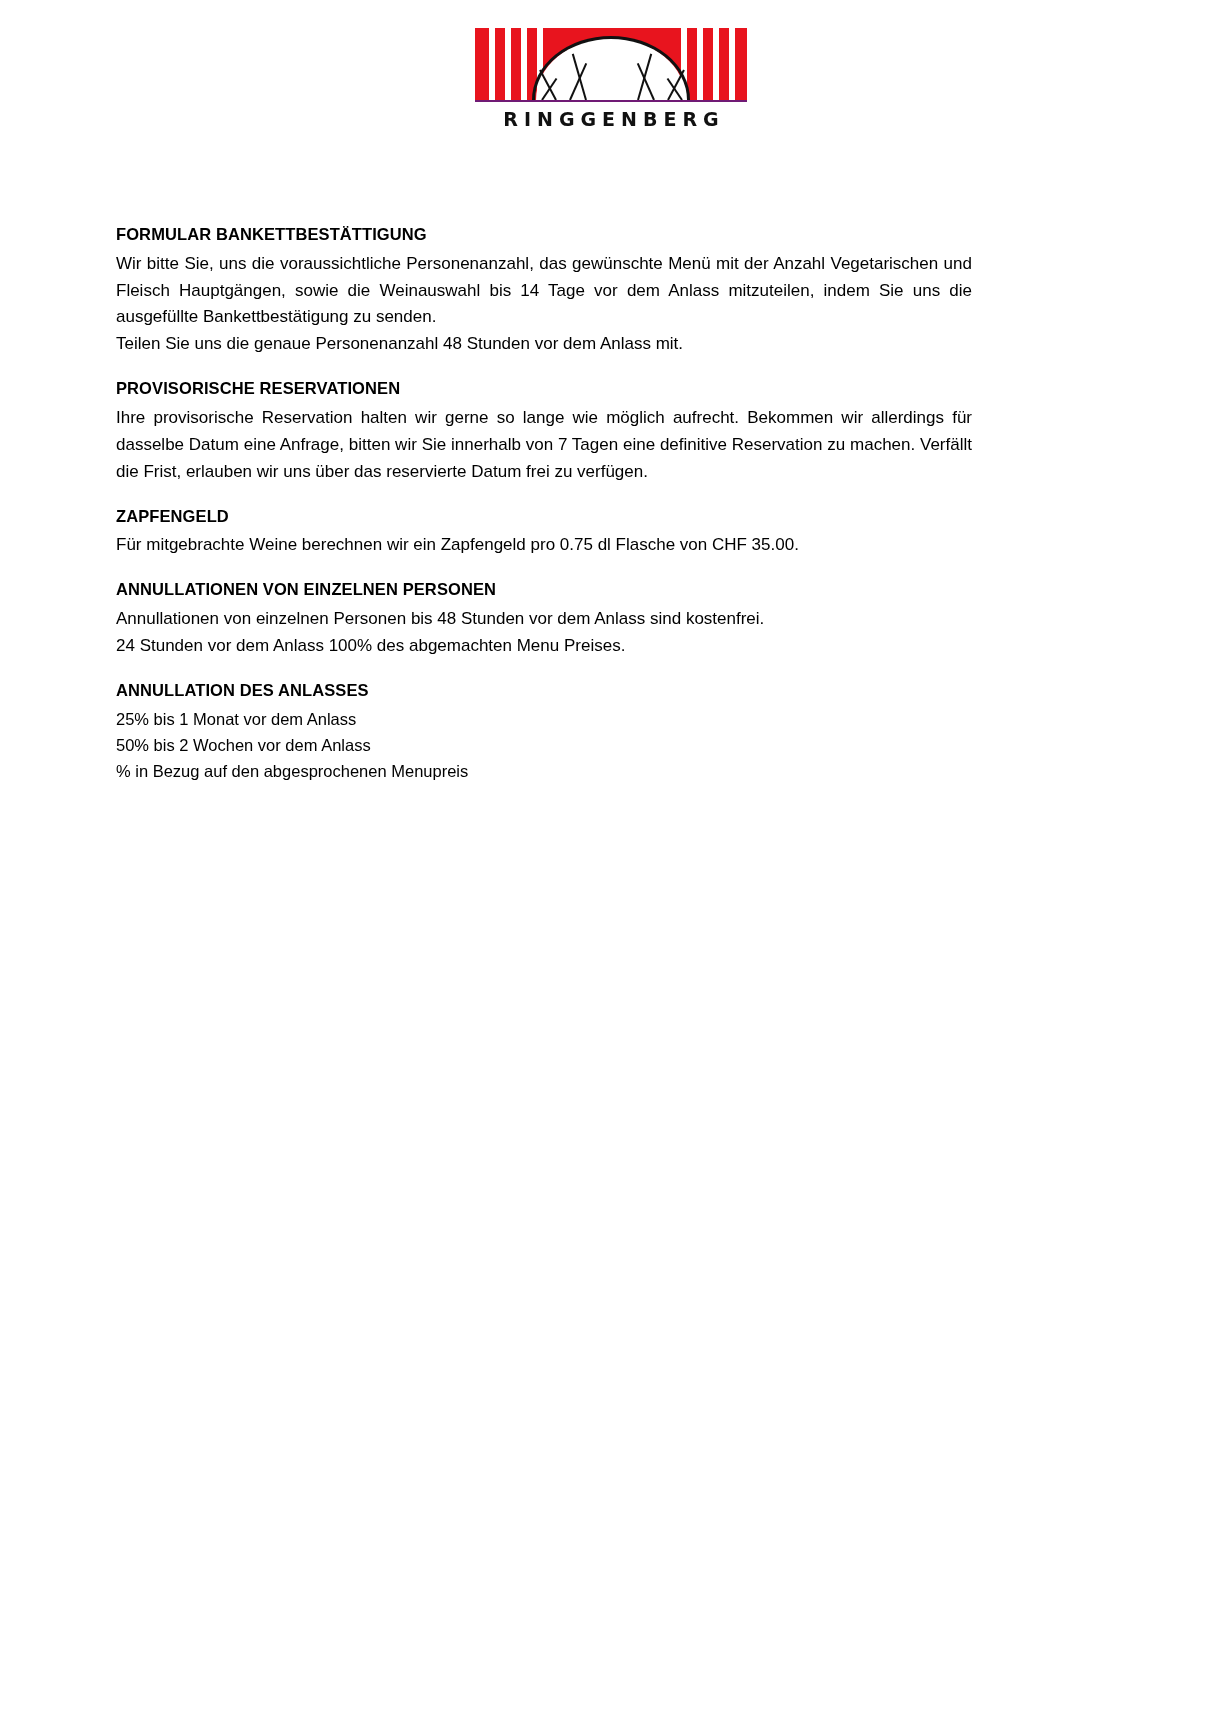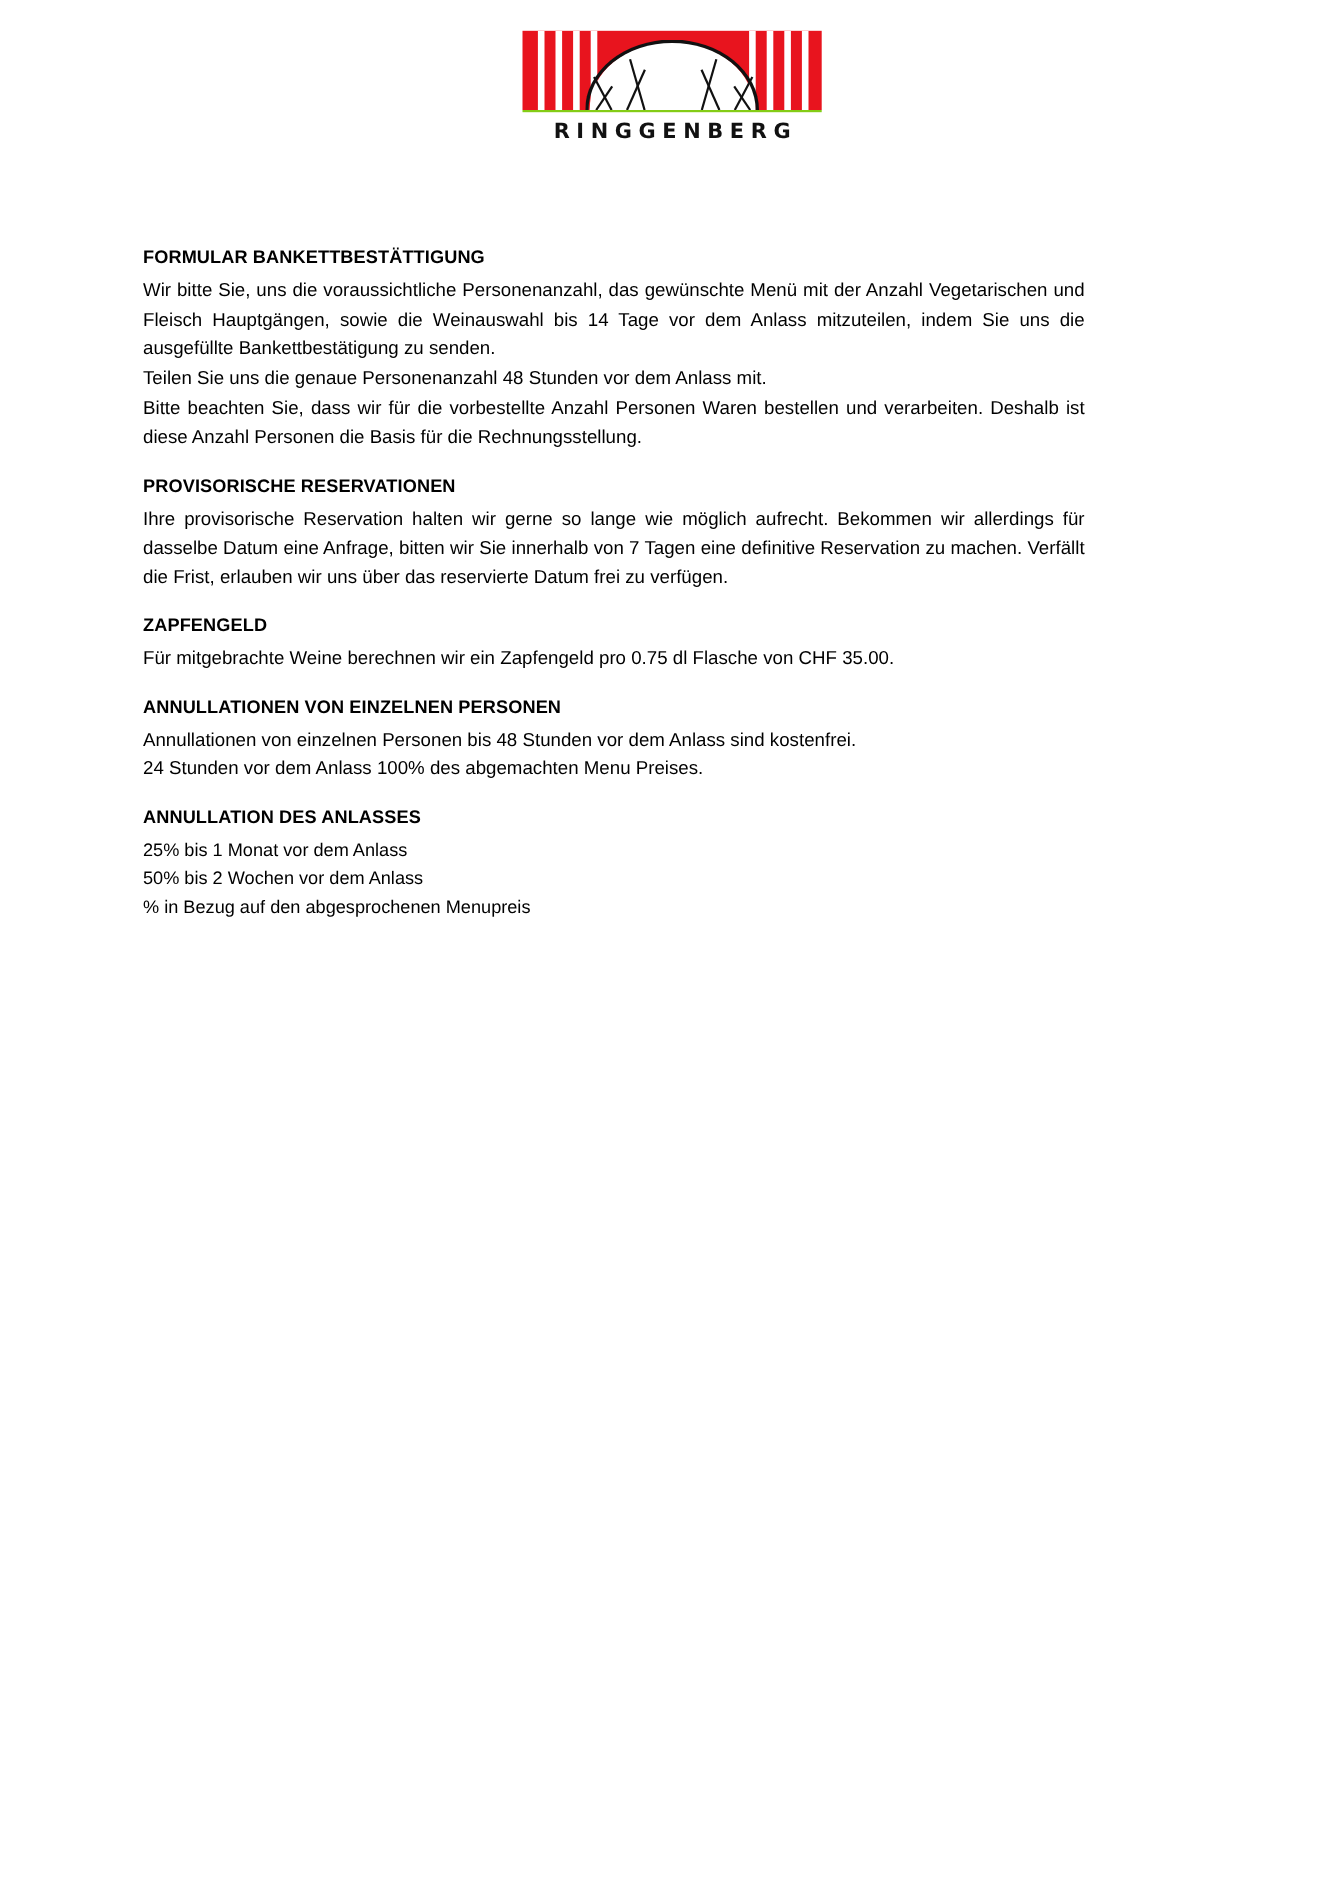--- a/index.html
+++ b/index.html
@@ -82,39 +82,39 @@
     bottom: 0;
     width: 2px;
     background: #111111;
     transform-origin: bottom center;
   }
   .logo-bottom {
     position: relative;
     width: 272px;
     height: 33px;
     background: #ffffff;
-    border-top: 2px solid #84cc16;
+    border-top: 2px solid #701a75;
     display: flex;
     align-items: center;
     justify-content: center;
   }
   .logo-text {
     font-family: "DejaVu Sans", sans-serif;
     font-weight: bold;
     font-size: 19px;
     letter-spacing: 6px;
     color: #111111;
     padding-left: 6px;
   }
 
   
   .doc {
     position: absolute;
     top: 222px;
-    left: 130px;
+    left: 116px;
     width: 856px;
   }
   .section { margin-bottom: 18px; }
   .section:last-child { margin-bottom: 18px; }
 
   h2.heading {
     font-size: 16.5px;
     font-weight: bold;
     margin: 0 0 4px 0;
     line-height: 1.5;
@@ -165,21 +165,20 @@
     </div>
   </div>
 </div>
 
 <div class="doc">
 
   <div class="section">
     <h2 class="heading">FORMULAR BANKETTBESTÄTTIGUNG</h2>
     <p class="para">Wir bitte Sie, uns die voraussichtliche Personenanzahl, das gewünschte Menü mit der Anzahl Vegetarischen und Fleisch Hauptgängen, sowie die Weinauswahl bis 14 Tage vor dem Anlass mitzuteilen, indem Sie uns die ausgefüllte Bankettbestätigung zu senden.</p>
     <p class="para left">Teilen Sie uns die genaue Personenanzahl 48 Stunden vor dem Anlass mit.</p>
-    <p class="para">Bitte beachten Sie, dass wir für die vorbestellte Anzahl Personen Waren bestellen und verarbeiten. Deshalb ist diese Anzahl Personen die Basis für die Rechnungsstellung.</p>
   </div>
 
   <div class="section">
     <h2 class="heading">PROVISORISCHE RESERVATIONEN</h2>
     <p class="para">Ihre provisorische Reservation halten wir gerne so lange wie möglich aufrecht. Bekommen wir allerdings für dasselbe Datum eine Anfrage, bitten wir Sie innerhalb von 7 Tagen eine definitive Reservation zu machen. Verfällt die Frist, erlauben wir uns über das reservierte Datum frei zu verfügen.</p>
   </div>
 
   <div class="section">
     <h2 class="heading">ZAPFENGELD</h2>
     <p class="para left">Für mitgebrachte Weine berechnen wir ein Zapfengeld pro 0.75 dl Flasche von CHF 35.00.</p>

